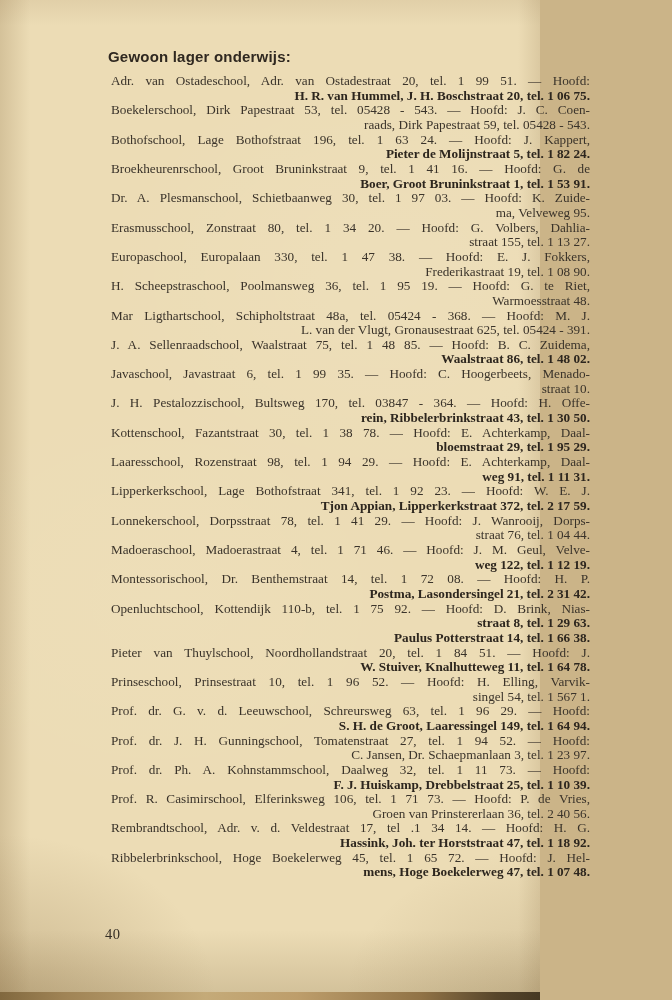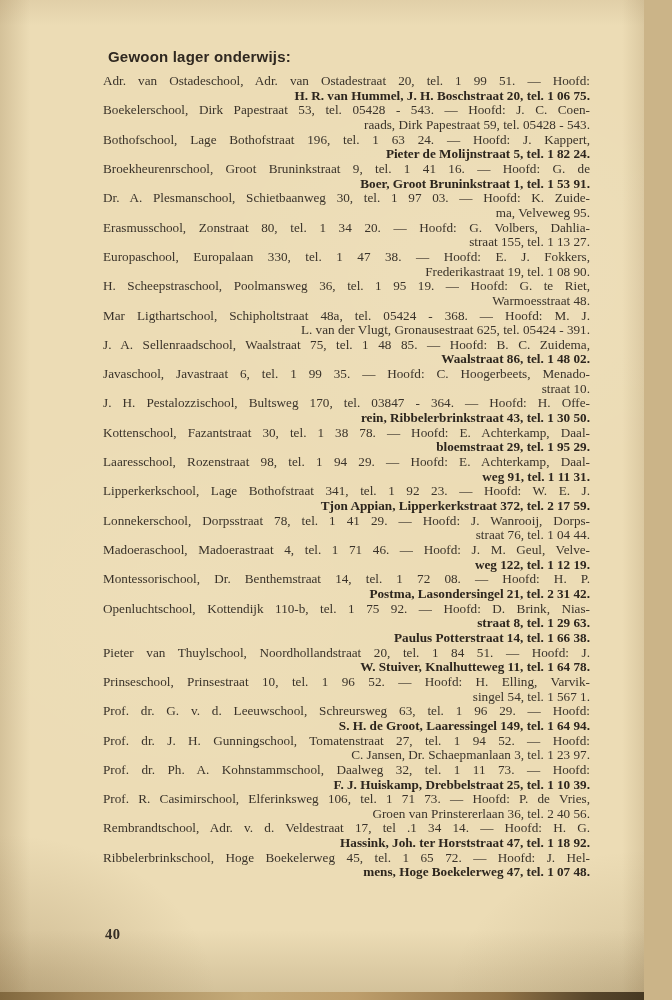--- a/index.html
+++ b/index.html
@@ -7,21 +7,21 @@
     padding: 0;
     width: 672px;
     height: 1000px;
     overflow: hidden;
     background: #cbb488;
     font-family: "Liberation Serif", serif;
   }
   .page {
     position: absolute;
     inset: 0;
-    width: 644px;
+    width: 540px;
     height: 1000px;
     background:
       radial-gradient(420px 320px at 72% 28%, rgba(255,255,255,0.07), transparent 70%),
       radial-gradient(380px 300px at 30% 60%, rgba(255,251,235,0.06), transparent 70%),
       radial-gradient(300px 230px at 0% 100%, rgba(122,93,50,0.30), transparent 72%),
       radial-gradient(260px 200px at 100% 100%, rgba(110,85,45,0.18), transparent 75%),
       linear-gradient(90deg, rgba(128,99,56,0.22), rgba(128,99,56,0.0) 30px),
       linear-gradient(270deg, rgba(128,99,56,0.16), rgba(128,99,56,0.0) 22px),
       linear-gradient(180deg, rgba(128,99,56,0.10), rgba(128,99,56,0.0) 26px),
       linear-gradient(0deg, rgba(110,85,45,0.22), rgba(110,85,45,0.0) 70px),
@@ -54,35 +54,36 @@
     color: #3a332a;
     font-size: 13.2px;
     line-height: 14.65px;
     letter-spacing: 0px;
   }
   .entry { margin: 0; }
   .l1 {
     display: block;
     text-align: justify;
     text-align-last: justify;
+    margin-left: 8px;
   }
   .l2 {
     display: block;
     padding-left: 17px;
     text-align: right;
   }
   .bold {
     font-weight: 700;
     color: #2d261e;
   }
   .page-number {
     position: absolute;
     left: 105px;
     top: 926px;
-    font-weight: 700;
+    font-weight: 400;
     font-size: 14.5px;
     color: #352e25;
     letter-spacing: 0.5px;
   }
 </style>
 </head>
 <body>
 
 <div class="page">
   <div class="heading">Gewoon lager onderwijs:</div>

